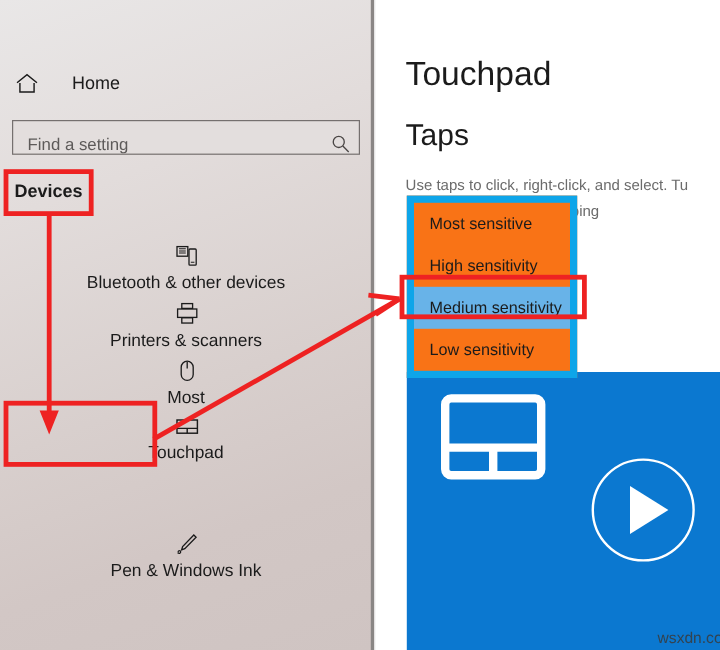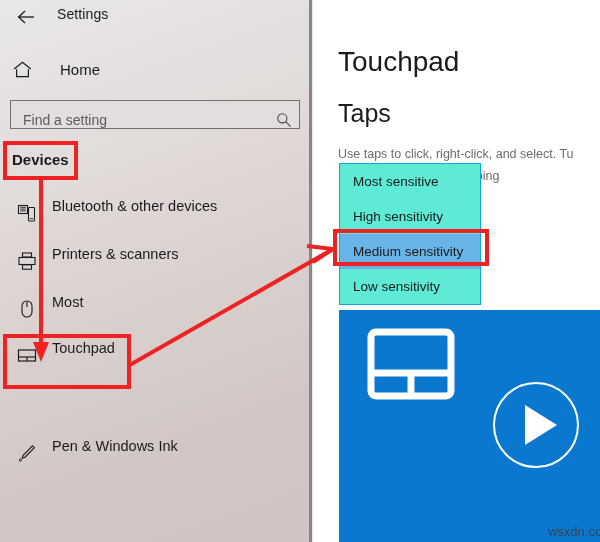--- a/index.html
+++ b/index.html
@@ -110,22 +110,23 @@
     left: 12px; top: 151px;
     font-size: 15px;
     font-weight: bold;
     color: #1b1b1b;
   }
 
   .nav-item {
     position: absolute;
     left: 0;
     width: 300px; height: 44px;
-    display: flex; align-items: flex-start;
-    cursor: pointer;
+    display: flex; align-items: center;
+    cursor: pointer;
+    flex-direction: column;
   }
   .nav-icon {
     width: 30px; height: 30px;
     margin-left: 12px;
     display: flex; align-items: center; justify-content: center;
     color: #1b1b1b;
     flex: none;
   }
   .nav-label {
     margin-left: 10px;
@@ -172,22 +173,22 @@
     line-height: 22px;
     color: #6b6b6b;
     white-space: nowrap;
   }
 
   
   #sensitivity-dropdown {
     position: absolute;
     left: 26px; top: 163px;
     width: 142px;
-    background: #5eead4;
-    border: 1px solid #0ea5e9;
+    background: #f97316;
+    border: 6px solid #0ea5e9;
     box-sizing: border-box;
     z-index: 6;
   }
   .dd-option {
     height: 35px;
     display: flex; align-items: center;
     padding-left: 13px;
     font-size: 13.5px;
     color: #1b1b1b;
     cursor: pointer;
@@ -250,29 +251,20 @@
   }
   #redbox-devices { left: 3px; top: 141px; width: 75px; height: 39px; }
   #redbox-touchpad { left: 3px; top: 334px; width: 128px; height: 55px; }
   #redbox-medium { left: 333px; top: 229px; width: 156px; height: 37px; }
 </style>
 </head>
 <body>
 
 <div id="sidebar">
 
-  <div class="titlebar">
-    <div id="back-button">
-      <svg width="18" height="14" viewBox="0 0 18 14">
-        <path d="M8 1 L1.6 7 L8 13" fill="none" stroke="#1b1b1b" stroke-width="1.3"></path>
-        <line x1="1.6" y1="7" x2="17" y2="7" stroke="#1b1b1b" stroke-width="1.3"></line>
-      </svg>
-    </div>
-    <div id="settings-title">Settings</div>
-  </div>
 
   <div id="home-row">
     <span id="home-icon">
       <svg width="19" height="17" viewBox="0 0 19 17">
         <path d="M1.2 8 L9.5 1.3 L17.8 8" fill="none" stroke="#1b1b1b" stroke-width="1.2"></path>
         <path d="M3.6 8.2 L3.6 15.6 L15.4 15.6 L15.4 8.2" fill="none" stroke="#1b1b1b" stroke-width="1.2"></path>
       </svg>
     </span>
     <span id="home-label">Home</span>
   </div>

